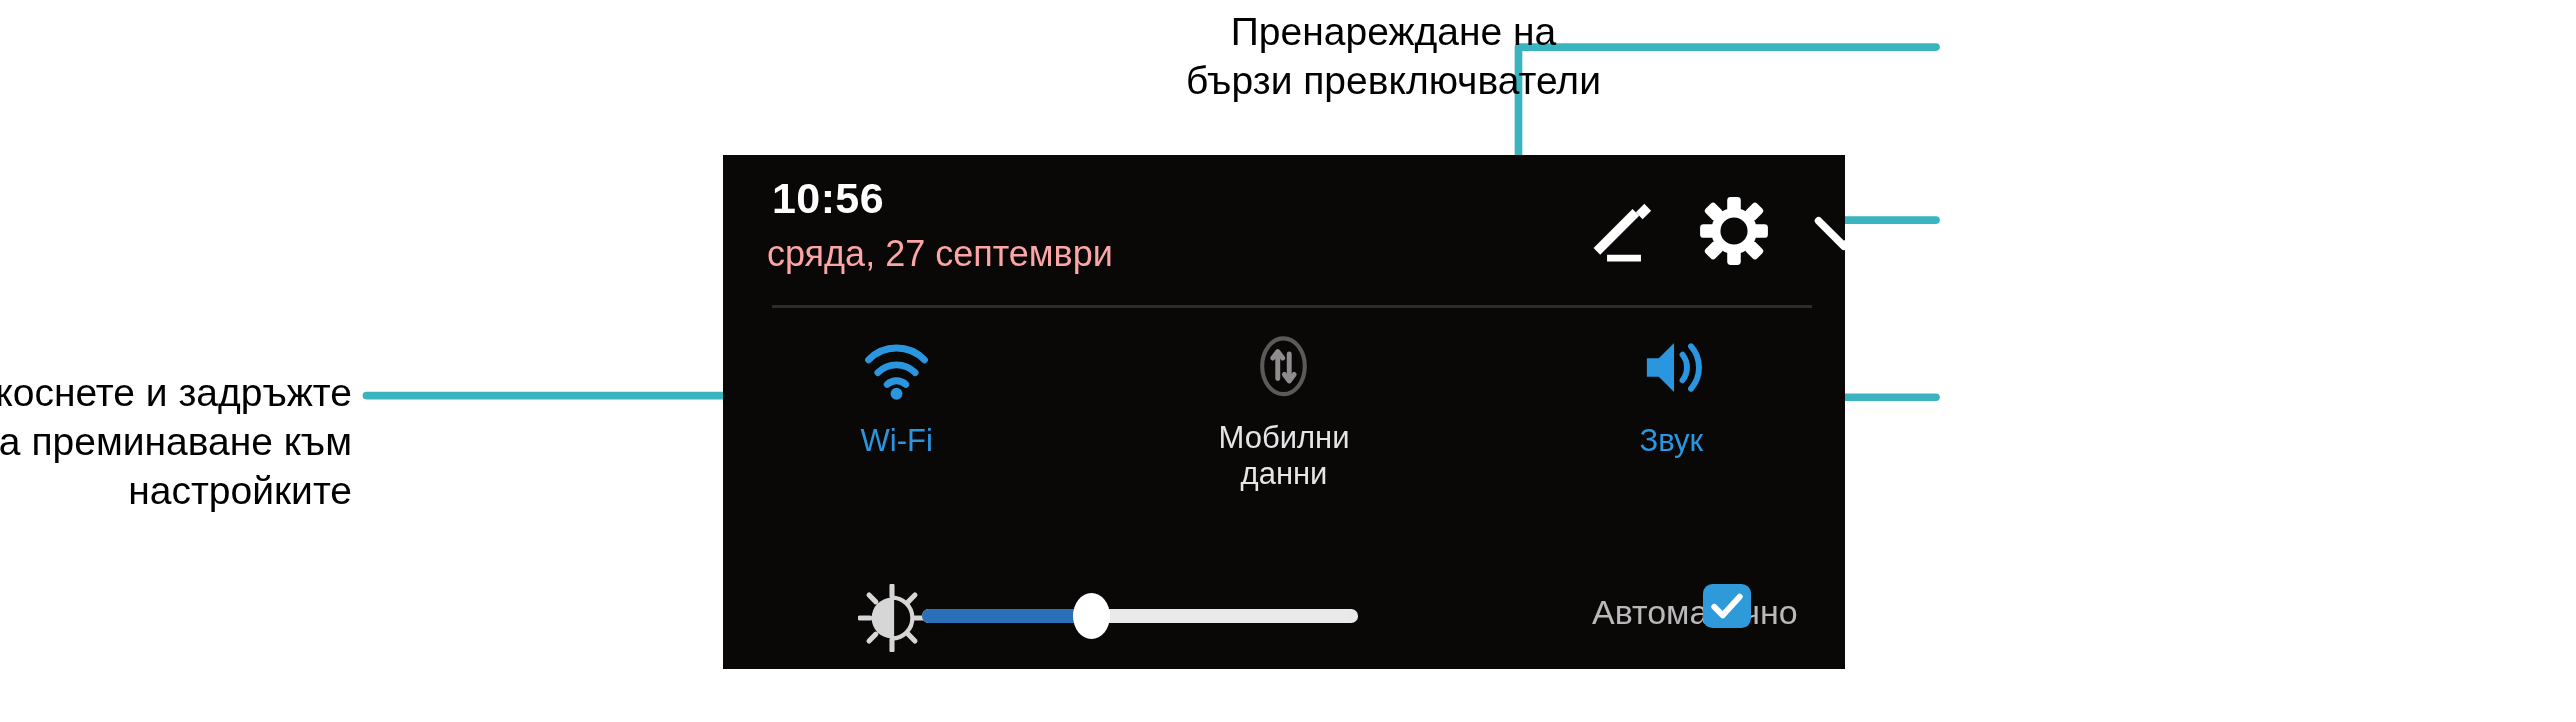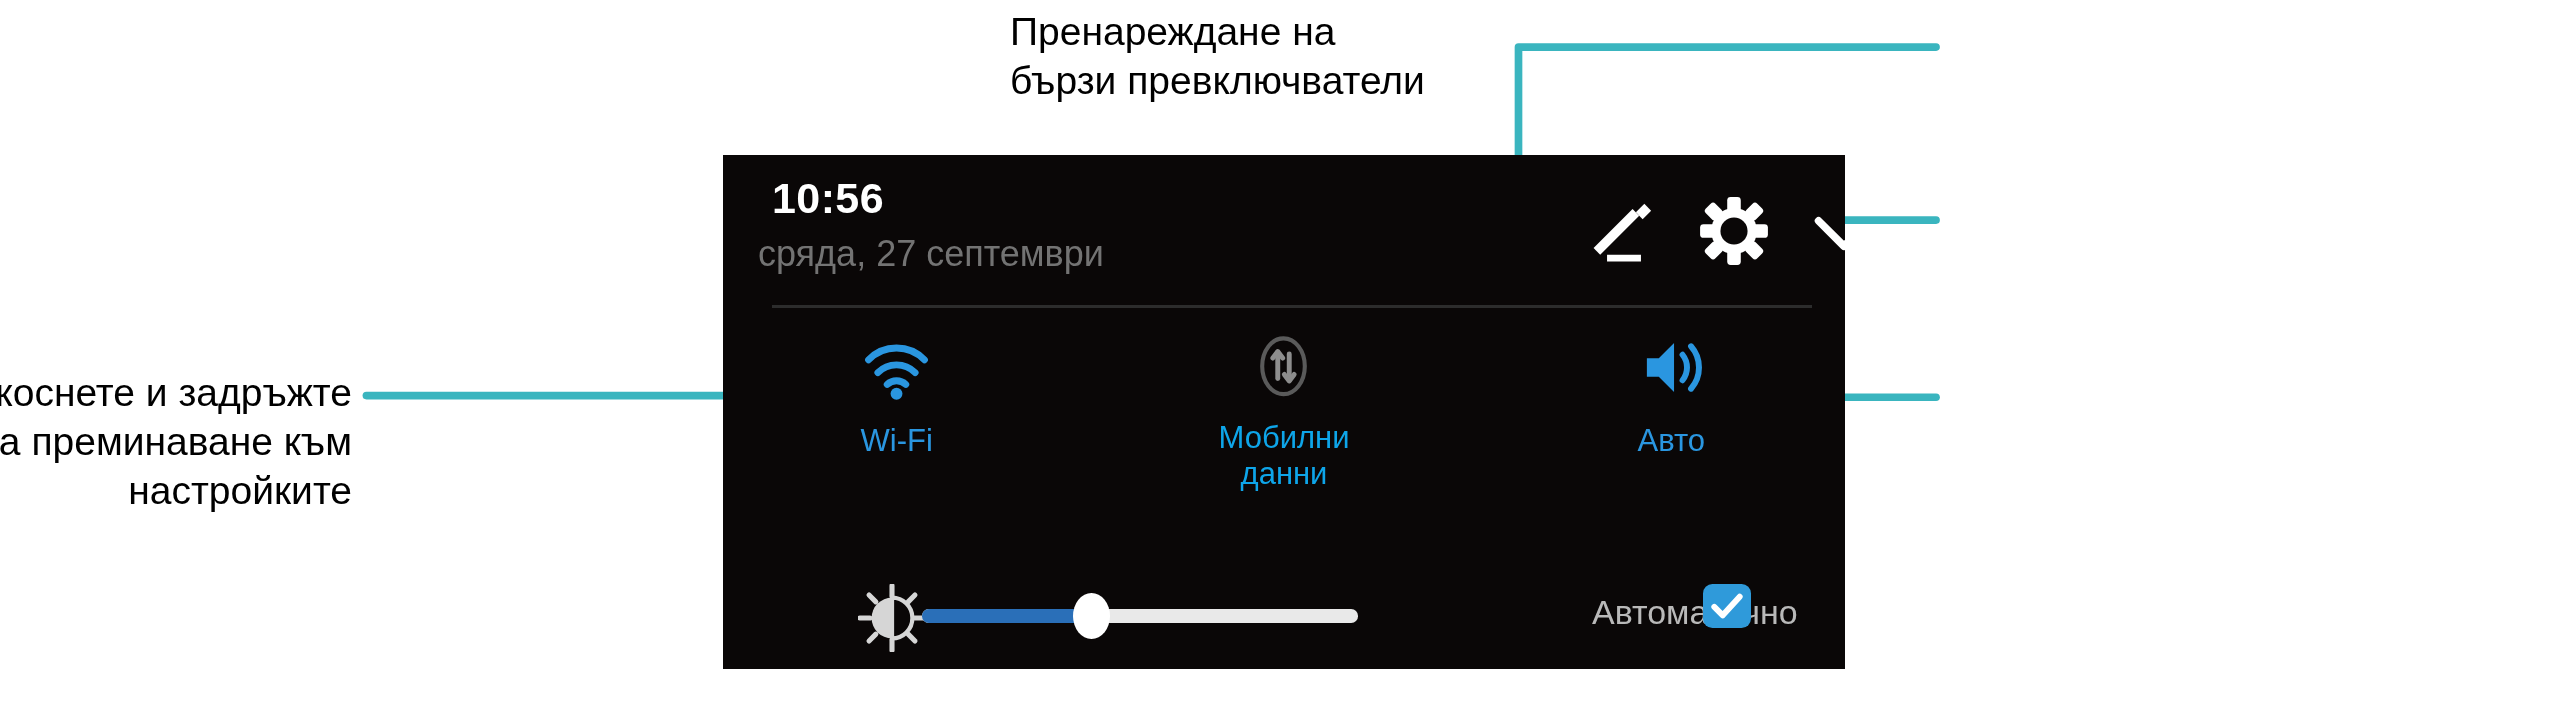--- a/index.html
+++ b/index.html
@@ -26,21 +26,21 @@
   }
   #annot-left {
     right: 2224px;      
     top: 368px;
     text-align: right;
     width: 682px;
   }
   #annot-reorder {
     left: 1010px;
     top: 6.8px;
-    text-align: left;
+    text-align: center;
     width: 767px;
   }
   #annot-showall {
     left: 1010px;
     top: 182px;
     text-align: left;
     width: 767px;
   }
   #annot-tap {
     left: 1010px;
@@ -81,23 +81,23 @@
     left: 49px;
     top: 19px;
     color: #ffffff;
     font-size: 43px;
     font-weight: bold;
     letter-spacing: 0.4px;
     line-height: 48px;
   }
   #date {
     position: absolute;
-    left: 35px;
+    left: 44px;
     top: 78px;
-    color: #737373;
+    color: #fca5a5;
     font-size: 36px;
     line-height: 41px;
   }
   .hdr-icon {
     position: absolute;
     top: 37px;
     width: 78px;
     height: 78px;
   }
   #icon-edit  { left: 862px; }
@@ -137,21 +137,21 @@
   }
   .toggle-label {
     margin-top: 19px;
     font-size: 31px;
     line-height: 36px;
     text-align: center;
     white-space: pre-line;
   }
   .st-on  { color: #2a96e0; }
   .st-off { color: #9a9a9a; }
-  .st-dis { color: #0ea5e9; }
+  .st-dis { color: #e5e5e5; }
 
   
   #bright-row {
     position: absolute;
     left: 0;
     top: 419px;
     width: 100%;
     height: 94px;
   }
   #bright-icon {
@@ -324,21 +324,21 @@
     </div>
 
     <div class="toggle">
       <svg class="toggle-icon" viewBox="0 0 86 86">
         <path d="M 14 32 L 28 32 L 46 14 L 46 72 L 28 54 L 14 54 Z" fill="#2a96e0"></path>
         <g fill="none" stroke="#2a96e0" stroke-width="7" stroke-linecap="round">
           <path d="M 56 28 A 24 24 0 0 1 56 58"></path>
           <path d="M 66 18 A 38 38 0 0 1 66 68"></path>
         </g>
       </svg>
-      <div class="toggle-label st-on">Авто</div>
+      <div class="toggle-label st-on">Звук</div>
     </div>
 
   </div>
 
   <div id="bright-row">
 
     <svg id="bright-icon" viewBox="0 0 80 80">
       <g stroke="#d6d6d6" stroke-width="6" stroke-linecap="round">
         <line x1="40" y1="2" x2="40" y2="14"></line>
         <line x1="40" y1="66" x2="40" y2="78"></line>

